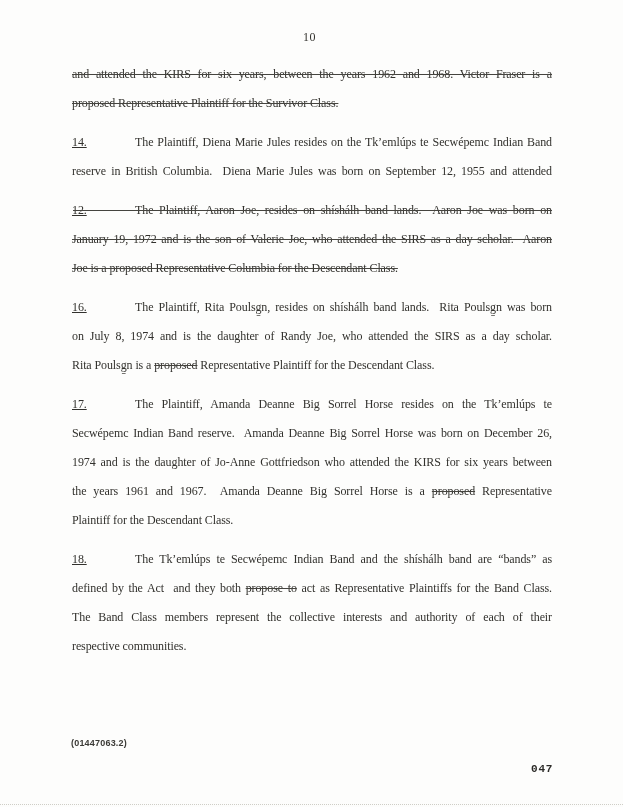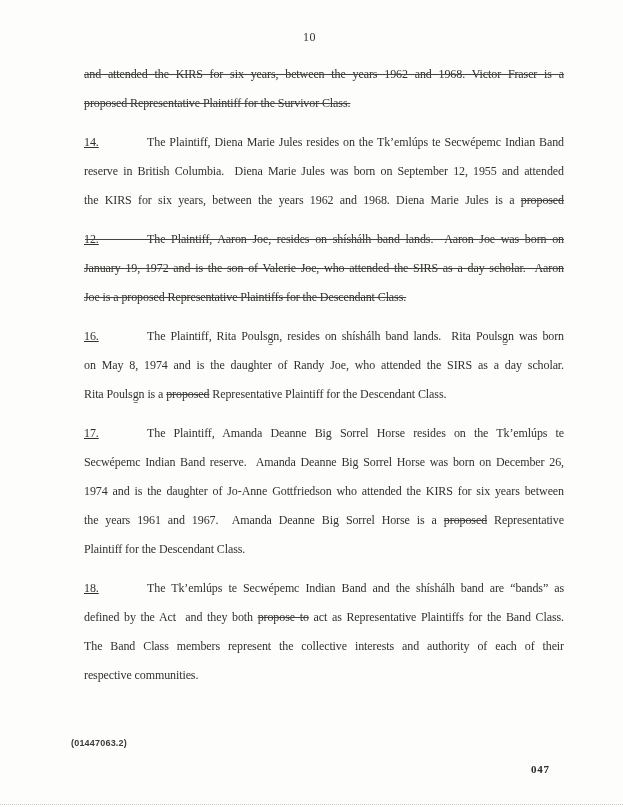--- a/index.html
+++ b/index.html
@@ -8,21 +8,21 @@
     background:#fdfdfc;
     font-family:"Liberation Serif","DejaVu Serif",serif;
     color:#2f2e2b;
     -webkit-font-smoothing:antialiased;
   }
   .page-number{
     position:absolute;top:30px;left:0;width:619px;
     text-align:center;font-size:12px;letter-spacing:0.5px;color:#34332f;
   }
   .doc-body{
-    position:absolute;left:84px;top:60px;width:480px;
+    position:absolute;left:72px;top:60px;width:480px;
     font-size:12px;letter-spacing:-0.1px;color:#32312d;
   }
   .para{margin:0 0 10px 0;}
   .para:last-child{margin-bottom:0;}
   .line{height:29px;line-height:29px;white-space:nowrap;}
   .j{text-align:justify;text-align-last:justify;text-justify:inter-word;}
   .l{text-align:center;text-align-last:left;}
   .num{display:inline-block;width:63px;position:relative;text-decoration:underline;}
   .numstrike::after{
     content:"";position:absolute;left:1px;right:0;top:14px;
@@ -33,51 +33,50 @@
     text-decoration-thickness:1.4px;
     text-decoration-color:#45443f;
   }
   .footer-file{
     position:absolute;left:71px;top:738px;
     font-family:"Liberation Sans","DejaVu Sans",sans-serif;
     font-size:9px;color:#3b3a36;letter-spacing:0.2px;font-weight:bold;
   }
   .footer-bates{
     position:absolute;left:531px;top:763px;
-    font-family:Liberation Serif, serif;
+    font-family:Liberation Mono, monospace;
     font-size:11px;font-weight:bold;color:#2c2b28;letter-spacing:0.8px;
   }
   .scan-edge{
     position:absolute;left:0;right:0;bottom:2px;height:0;
     border-top:1px dotted #cfcec7;
   }
 </style>
 </head>
 <body>
 
 <div class="page-number">10</div>
 
 <div class="doc-body">
     <div class="para">
       <div class="line j"><span class="strike">and attended the KIRS for six years, between the years 1962 and 1968. Victor Fraser is a</span></div>
       <div class="line l"><span class="strike">proposed Representative Plaintiff for the Survivor Class.</span></div>
     </div>
     <div class="para">
       <div class="line j"><span class="num">14.</span><span class="txt">The Plaintiff, Diena Marie Jules resides on the Tk’emlúps te Secwépemc Indian Band</span></div>
       <div class="line j"><span class="txt">reserve in British Columbia.&nbsp; Diena Marie Jules was born on September 12, 1955 and attended</span></div>
-      <div class="line j"><span class="txt">the KIRS for six years, between the years 1962 and 1968. Diena Marie Jules is a </span><span class="strike">proposed</span></div>
     </div>
     <div class="para">
       <div class="line j"><span class="num numstrike">12.</span><span class="strike">The Plaintiff, Aaron Joe, resides on shíshálh band lands.&nbsp; Aaron Joe was born on</span></div>
       <div class="line j"><span class="strike">January 19, 1972 and is the son of Valerie Joe, who attended the SIRS as a day scholar.&nbsp; Aaron</span></div>
-      <div class="line l"><span class="strike">Joe is a proposed Representative Plaintiffs for the Descendant Class.</span></div>
+      <div class="line l"><span class="strike">Joe is a proposed Representative Columbia for the Descendant Class.</span></div>
     </div>
     <div class="para">
       <div class="line j"><span class="num">16.</span><span class="txt">The Plaintiff, Rita Poulsg̱n, resides on shíshálh band lands.&nbsp; Rita Poulsg̱n was born</span></div>
-      <div class="line j"><span class="txt">on May 8, 1974 and is the daughter of Randy Joe, who attended the SIRS as a day scholar.</span></div>
+      <div class="line j"><span class="txt">on July 8, 1974 and is the daughter of Randy Joe, who attended the SIRS as a day scholar.</span></div>
       <div class="line l"><span class="txt">Rita Poulsg̱n is a </span><span class="strike">proposed</span><span class="txt"> Representative Plaintiff for the Descendant Class.</span></div>
     </div>
     <div class="para">
       <div class="line j"><span class="num">17.</span><span class="txt">The Plaintiff, Amanda Deanne Big Sorrel Horse resides on the Tk’emlúps te</span></div>
       <div class="line j"><span class="txt">Secwépemc Indian Band reserve.&nbsp; Amanda Deanne Big Sorrel Horse was born on December 26,</span></div>
       <div class="line j"><span class="txt">1974 and is the daughter of Jo-Anne Gottfriedson who attended the KIRS for six years between</span></div>
       <div class="line j"><span class="txt">the years 1961 and 1967.&nbsp; Amanda Deanne Big Sorrel Horse is a </span><span class="strike">proposed</span><span class="txt"> Representative</span></div>
       <div class="line l"><span class="txt">Plaintiff for the Descendant Class.</span></div>
     </div>
     <div class="para">

